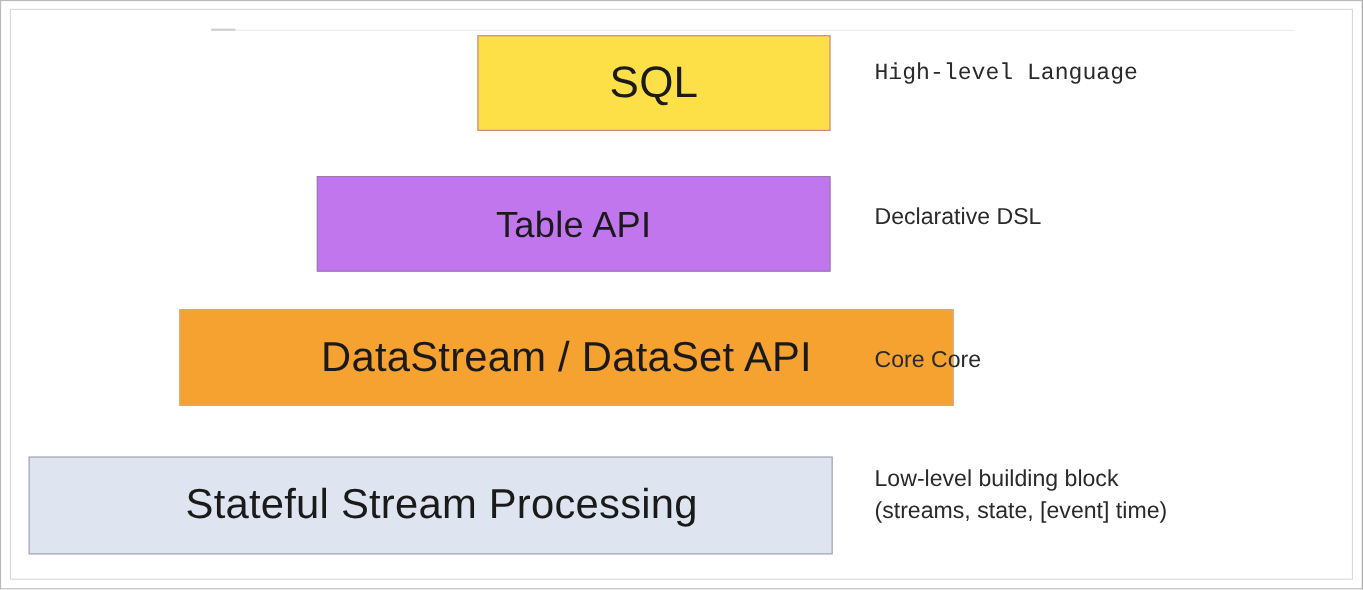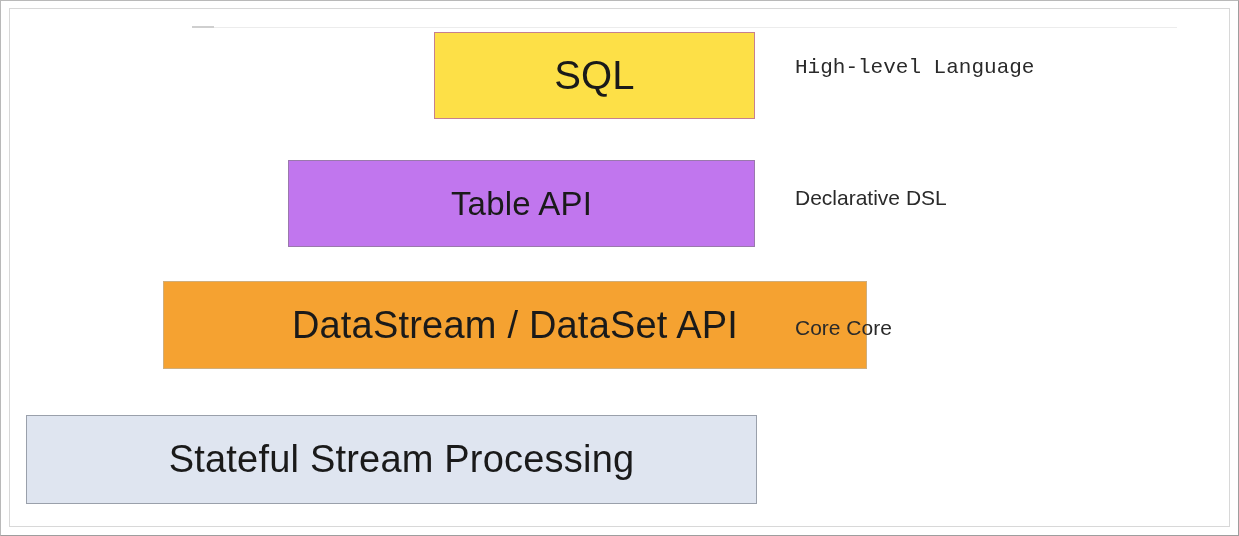--- a/index.html
+++ b/index.html
@@ -155,16 +155,18 @@
       <div class="layer-box" id="box-sql">SQL</div>
       <div class="layer-label" id="label-sql">High-level Language</div>
 
       <div class="layer-box" id="box-table-api">Table API</div>
       <div class="layer-label" id="label-table-api">Declarative DSL</div>
 
       <div class="layer-box" id="box-datastream">DataStream / DataSet API</div>
       <div class="layer-label" id="label-datastream">Core Core</div>
 
       <div class="layer-box" id="box-stateful">Stateful Stream Processing</div>
+      <div class="layer-label" id="label-stateful">Low-level building block
+(streams, state, [event] time)</div>
 
     </div>
   </div>
 </div>
 
 </body></html>

